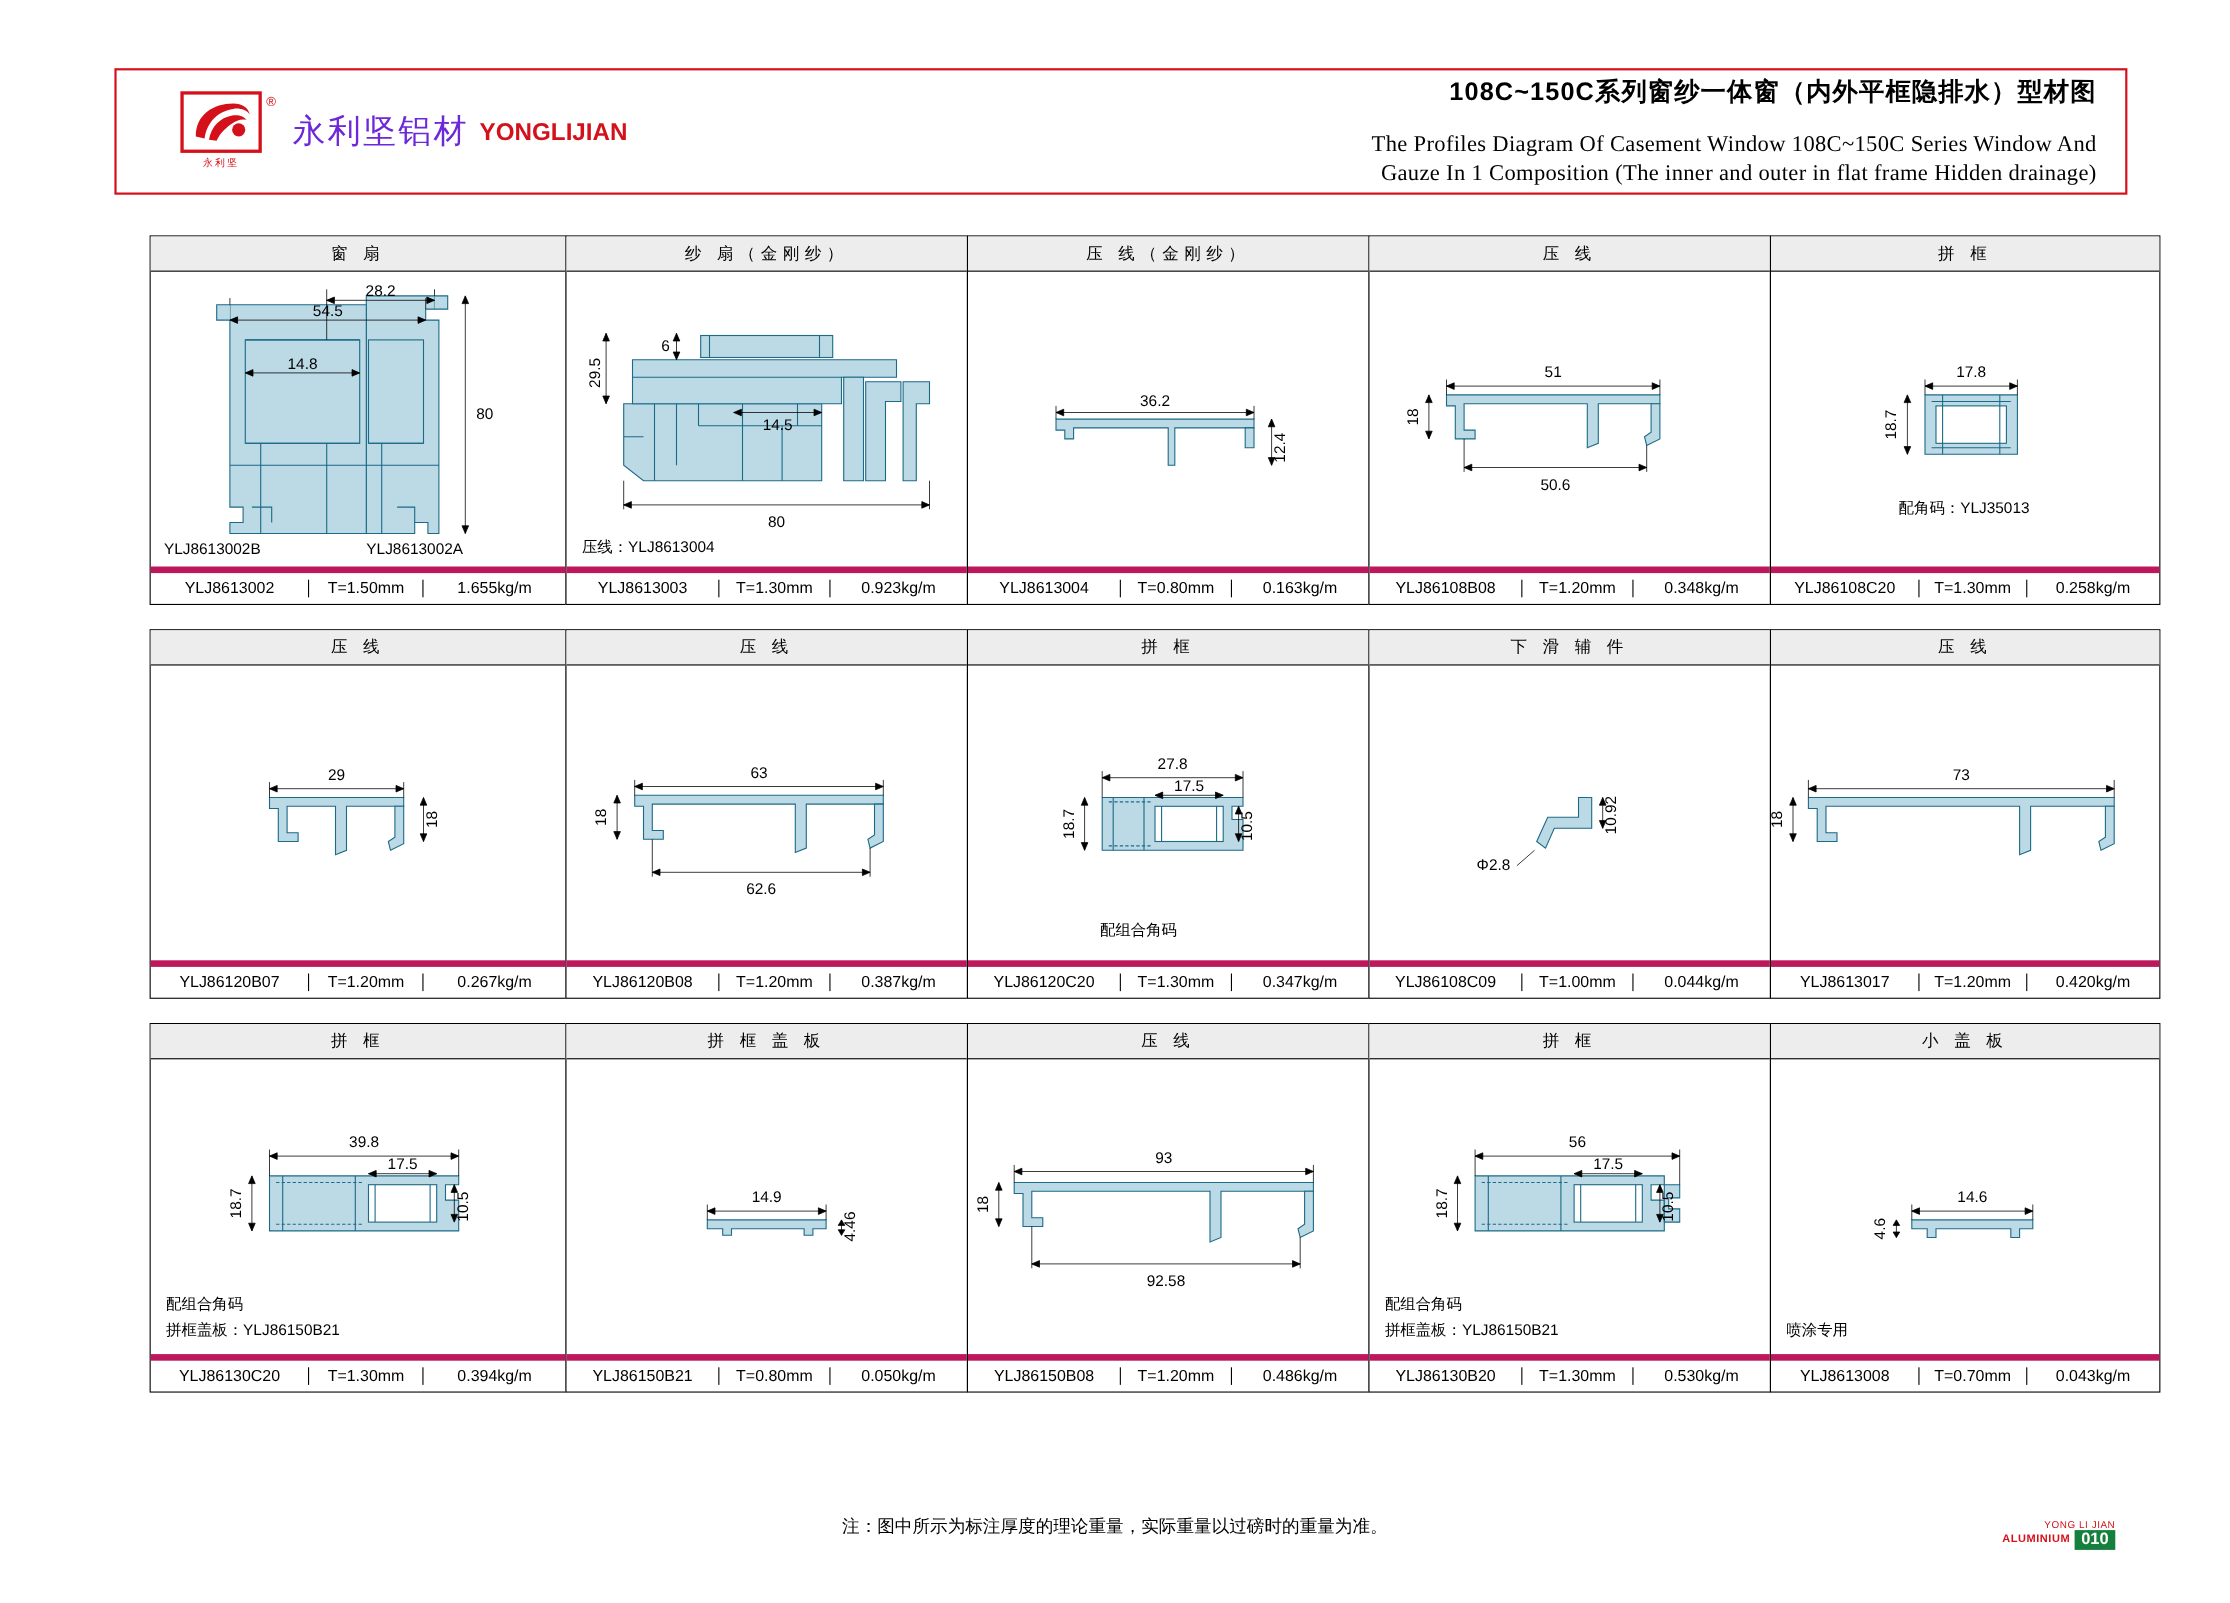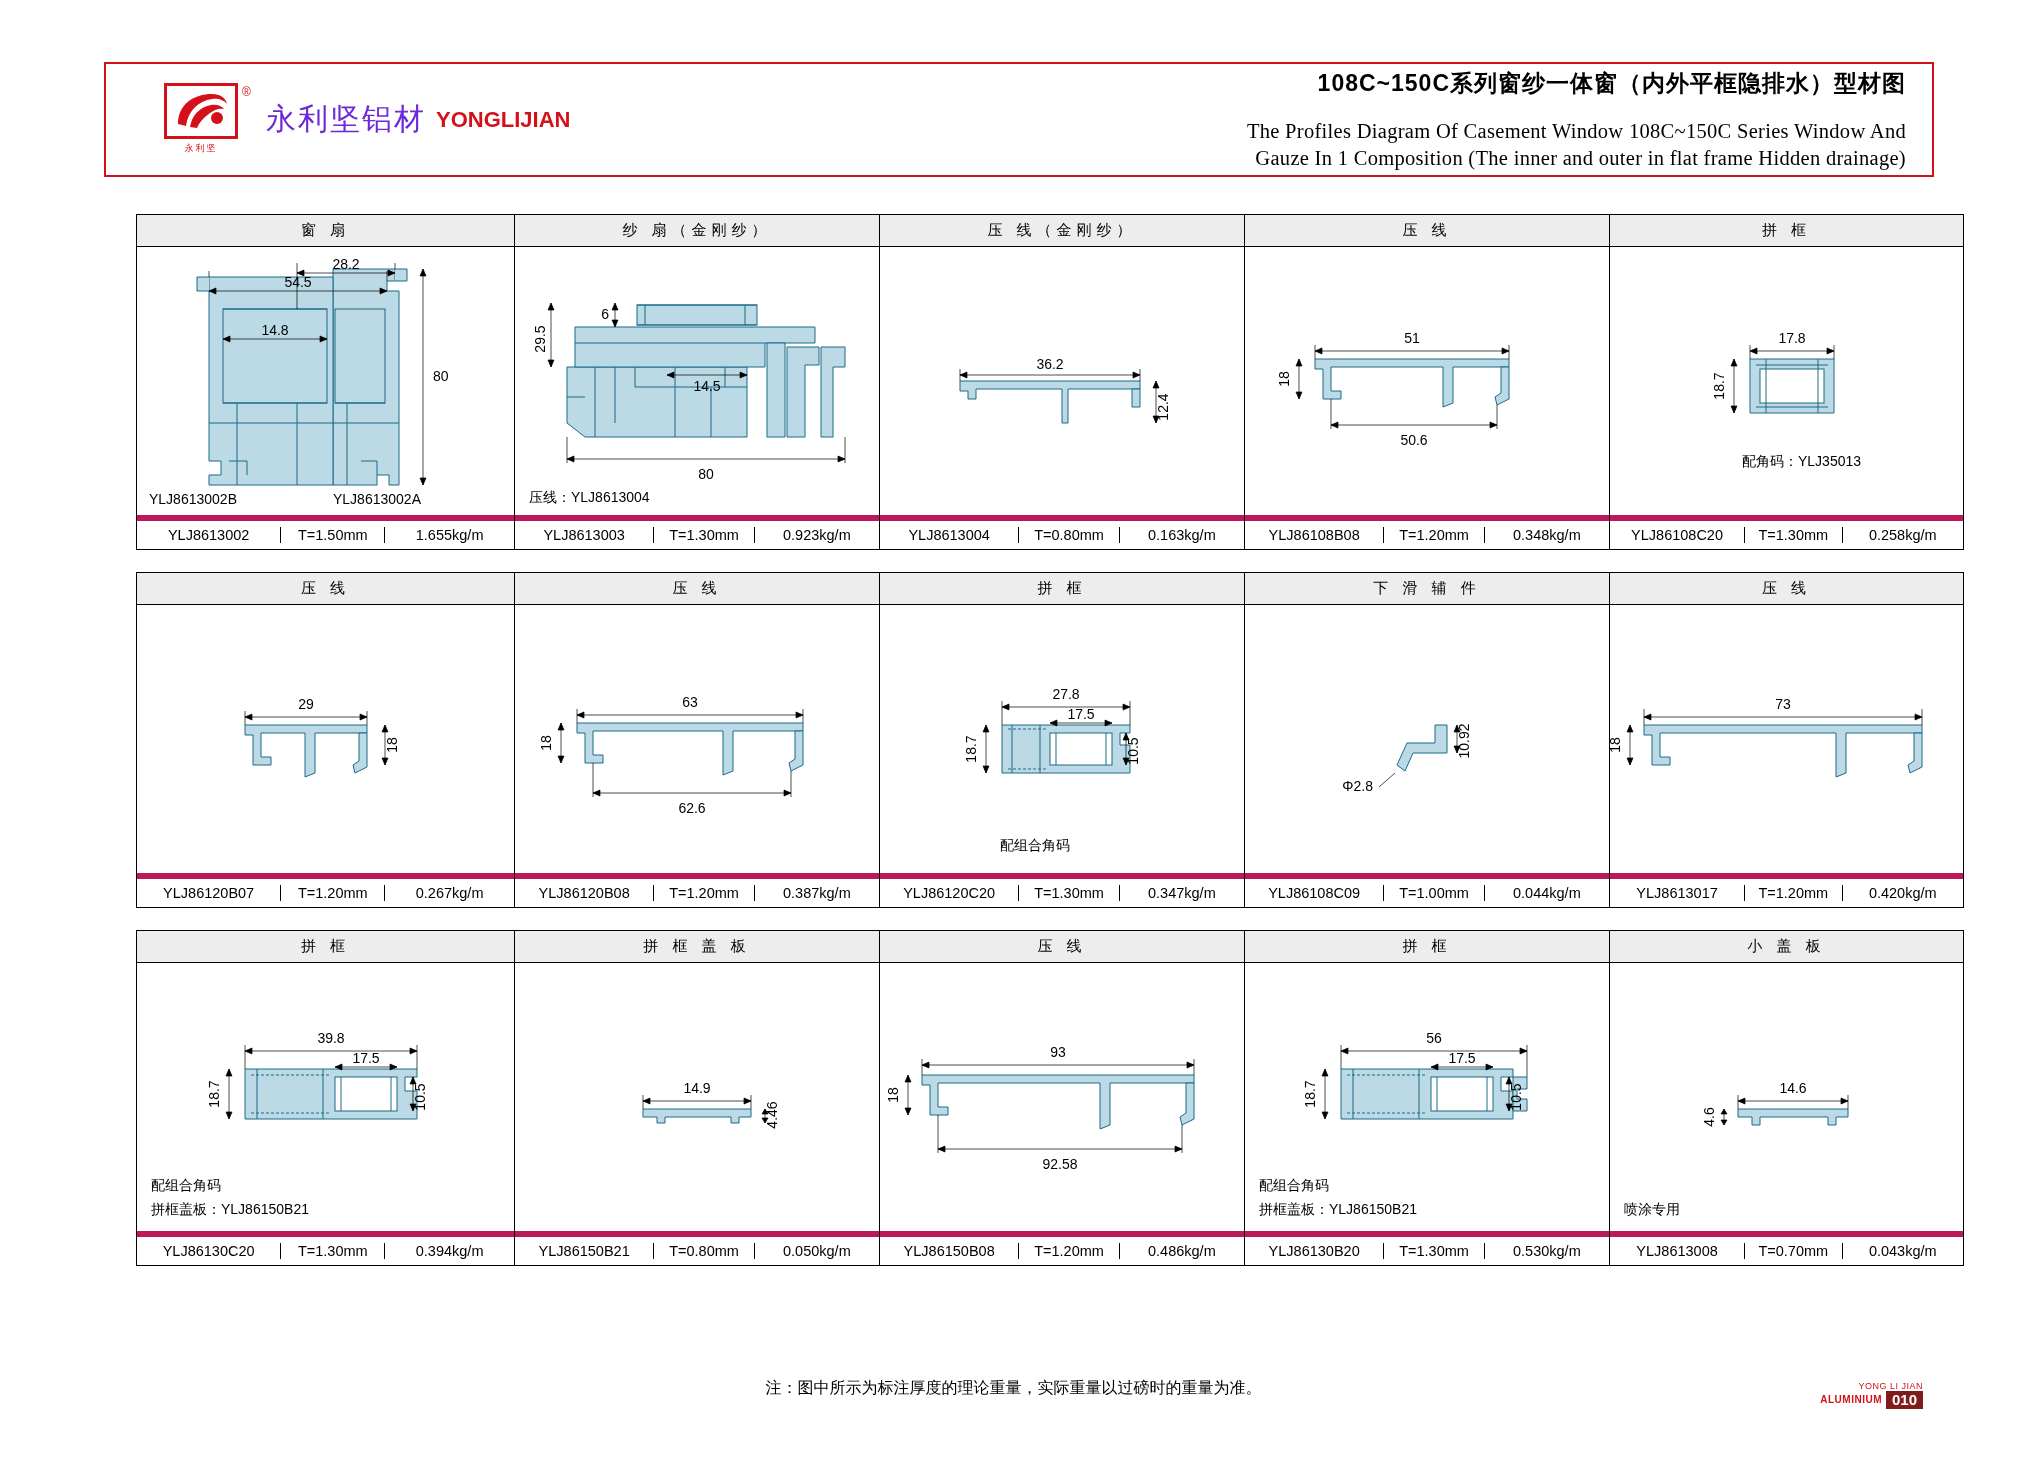--- a/index.html
+++ b/index.html
@@ -166,21 +166,21 @@
     text-align: right;
     line-height: 1.05;
   }
   .pb-cn { font-size: 9px; color: #d4111a; letter-spacing: 0.5px; }
   .pb-row { display: flex; align-items: center; justify-content: flex-end; }
   .pb-alu {
     font-size: 10px; font-weight: bold; color: #d4111a;
     letter-spacing: 0.5px;
   }
   .pb-num {
-    background: #7f1d1d; color: #fff;
+    background: #15803d; color: #fff;
     font-size: 15px; font-weight: bold;
     padding: 1px 6px; margin-left: 4px;
   }
 </style>
 </head>
 <body>
 
 <div class="page">
 
   <div class="header">
@@ -391,21 +391,21 @@
               <path d="M140,104 L224,104"></path>
               <path d="M140,104 l7,-3 v6 z" fill="#000"></path>
               <path d="M224,104 l-7,-3 v6 z" fill="#000"></path>
               <path d="M124,112 L124,166"></path>
               <path d="M124,112 l-3,7 h6 z" fill="#000"></path>
               <path d="M124,166 l-3,-7 h6 z" fill="#000"></path>
             </g>
             <text class="dim" x="182" y="96" text-anchor="middle">17.8</text>
             <text class="dim" x="114" y="139" text-anchor="middle" transform="rotate(-90 114 139)">18.7</text>
           </svg>
-          <div class="note-text" style="left:132px; bottom:44px;">配角码：YLJ35013</div>
+          <div class="note-text" style="left:116px; bottom:44px;">配角码：YLJ35013</div>
         </div>
         <div class="cell-foot">
           <div class="f-code">YLJ86108C20</div>
           <div class="f-t">T=1.30mm</div>
           <div class="f-w">0.258kg/m</div>
         </div>
       </div>
     </div>
 
     <div class="row">

